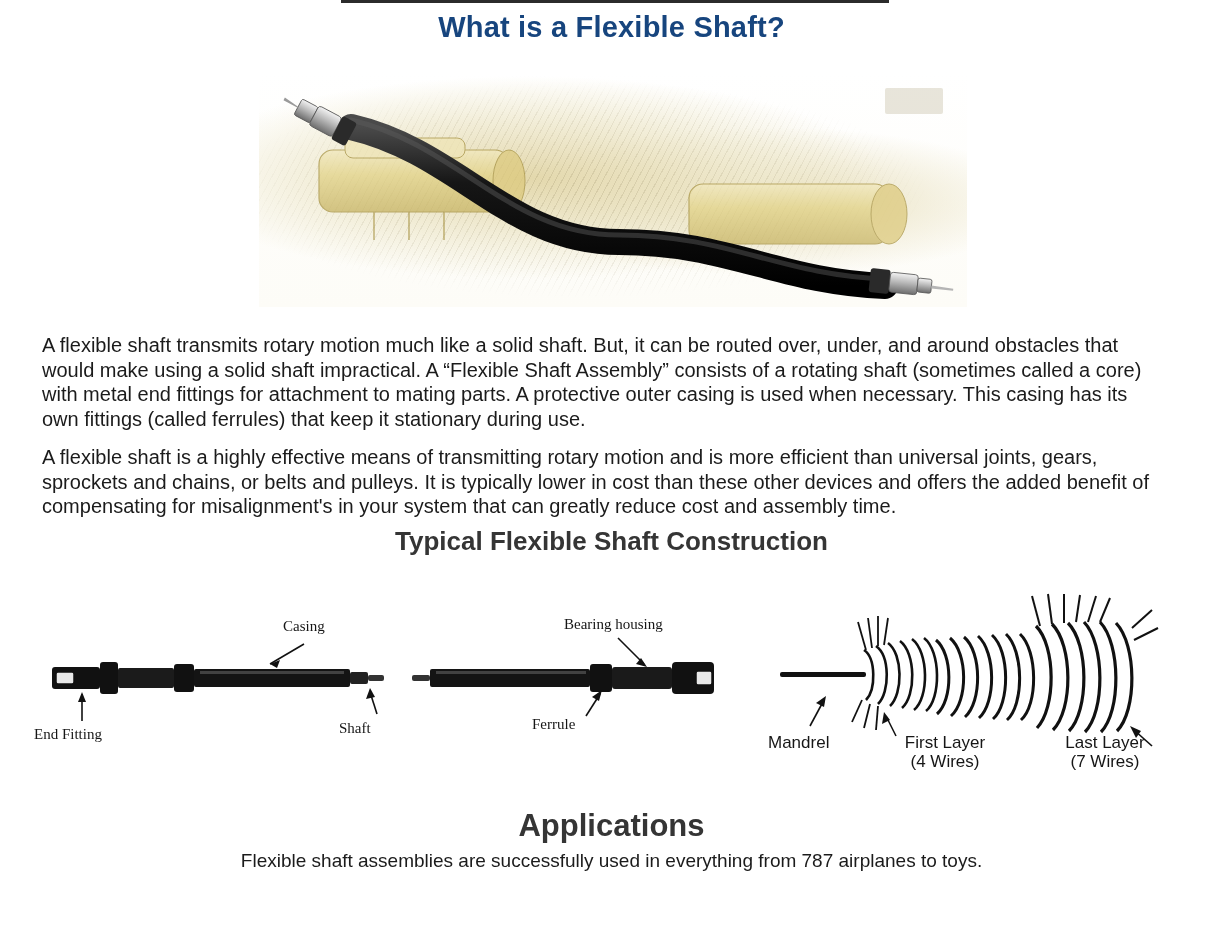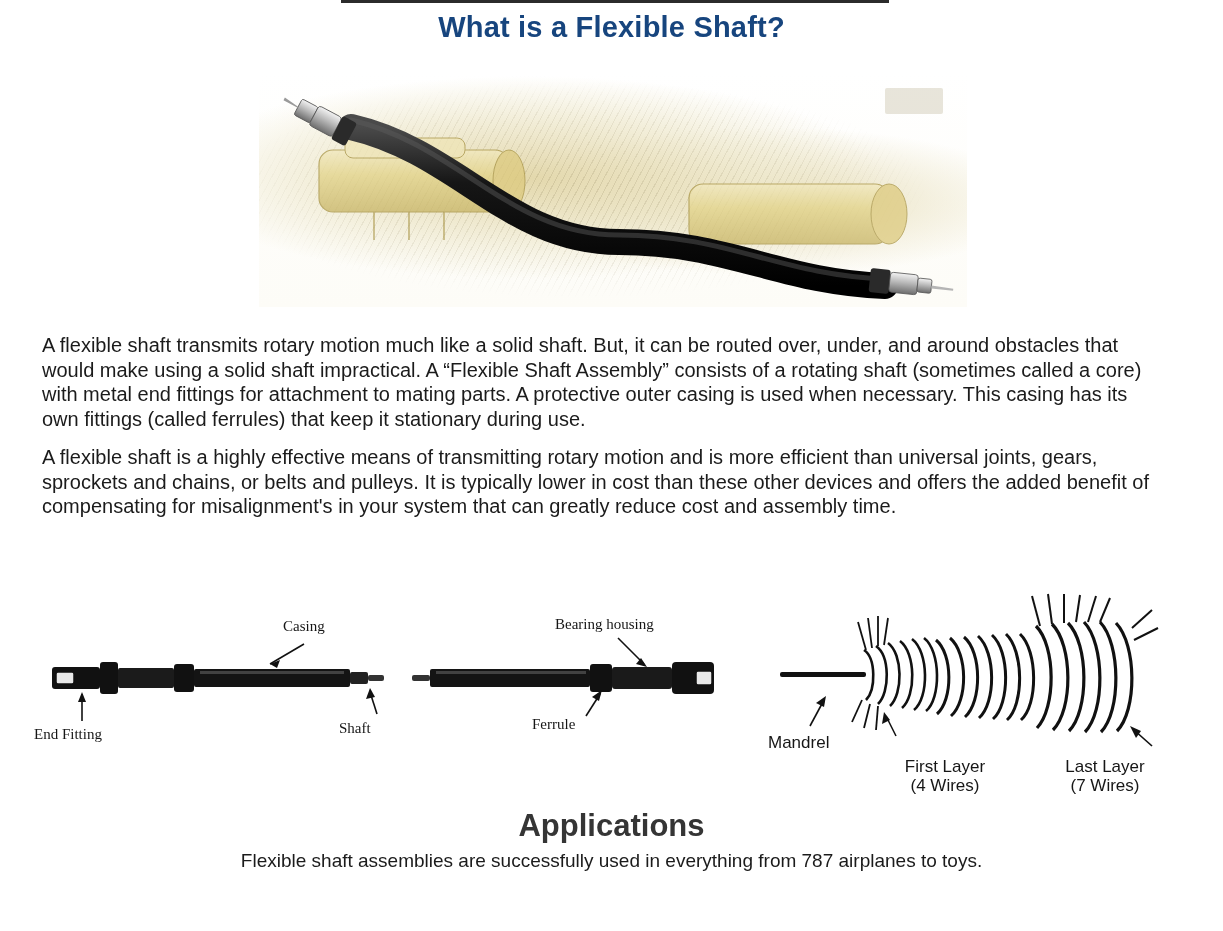--- a/index.html
+++ b/index.html
@@ -127,21 +127,21 @@
     position: absolute;
     font-family: "Liberation Serif", serif;
     font-size: 15px;
     color: #161616;
     white-space: nowrap;
   }
   .dlabel.sans {
     font-family: "Liberation Sans", sans-serif;
     font-size: 17px;
   }
-  .dlabel.two-line { line-height: 19px; white-space: normal; text-align: center; margin-top: 24px; }
+  .dlabel.two-line { line-height: 19px; white-space: normal; text-align: center; }
 
   
   .apps-lines {
     position: absolute;
     top: 848px;
     left: 0;
     width: 1223px;
     text-align: center;
     font-size: 19px;
     line-height: 25px;
@@ -205,20 +205,21 @@
         <rect x="48" y="5" width="14" height="14" rx="2" fill="url(#steelG)" stroke="#555" stroke-width="0.8"></rect>
         <path d="M62 11 L84 12 L84 14 L62 14 Z" fill="#b5b5b5"></path>
       </g>
     </svg>
     <div class="wm"></div>
   </div>
 
   <p class="para p1">A flexible shaft transmits rotary motion much like a solid shaft. But, it can be routed over, under, and around obstacles that would make using a solid shaft impractical. A “Flexible Shaft Assembly” consists of a rotating shaft (sometimes called a core) with metal end fittings for attachment to mating parts. A protective outer casing is used when necessary. This casing has its own fittings (called ferrules) that keep it stationary during use.</p>
   <p class="para p2">A flexible shaft is a highly effective means of transmitting rotary motion and is more efficient than universal joints, gears, sprockets and chains, or belts and pulleys. It is typically lower in cost than these other devices and offers the added benefit of compensating for misalignment's in your system that can greatly reduce cost and assembly time.</p>
 
+  <div class="section-title construction">Typical Flexible Shaft Construction</div>
 
   <div class="diagrams">
 
     <div class="diagram d1">
       <svg viewBox="0 0 380 205" width="380" height="205">
 
         <rect x="18" y="79" width="48" height="22" rx="3" fill="#111"></rect>
         <rect x="22" y="84" width="18" height="12" rx="2" fill="#e8e8e8" stroke="#111" stroke-width="1.5"></rect>
         <rect x="66" y="74" width="18" height="32" rx="3" fill="#111"></rect>
 
@@ -256,21 +257,21 @@
         <rect x="212" y="79" width="60" height="22" rx="3" fill="#1a1a1a"></rect>
         <rect x="272" y="74" width="42" height="32" rx="4" fill="#111"></rect>
         <rect x="296" y="83" width="16" height="14" rx="2" fill="#e9e9e9" stroke="#111" stroke-width="1.5"></rect>
 
         <path d="M218 50 L244 76" stroke="#111" stroke-width="1.6" fill="none"></path>
         <path d="M247 79 L236 76 L241 70 Z" fill="#111"></path>
 
         <path d="M186 128 L200 106" stroke="#111" stroke-width="1.6" fill="none"></path>
         <path d="M202 102 L192 109 L199 113 Z" fill="#111"></path>
       </svg>
-      <div class="dlabel" style="left:155px; top:28px;font-family:Liberation Serif, serif;">Bearing housing</div>
+      <div class="dlabel" style="left:164px; top:28px;font-family:Liberation Serif, serif;">Bearing housing</div>
       <div class="dlabel" style="left:132px; top:128px;">Ferrule</div>
     </div>
 
     <div class="diagram d3">
       <svg viewBox="0 0 470 205" width="470" height="205">
 
         <rect x="40" y="84" width="86" height="5" rx="2" fill="#111"></rect>
 
         <g stroke="#111" stroke-width="2.6" fill="none">
           <path d="M124 62 C136 70,136 102,126 112"></path>

